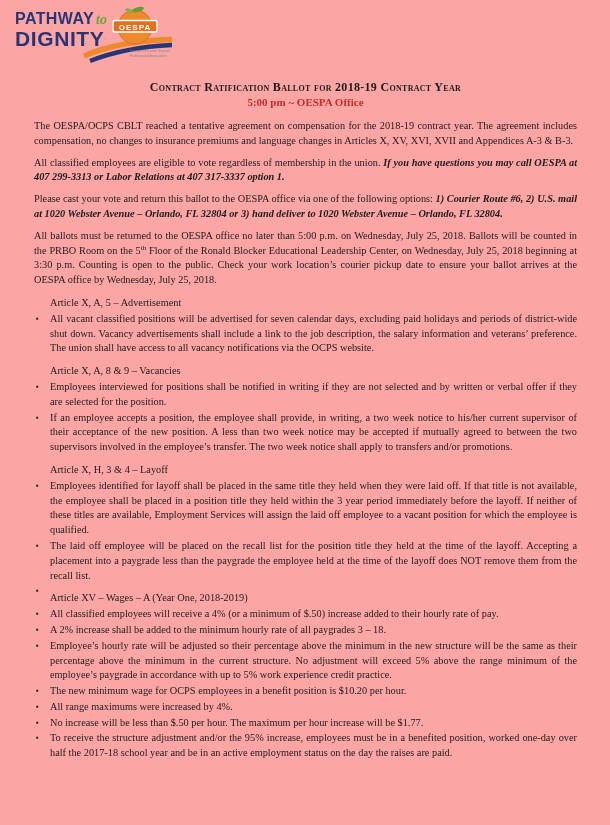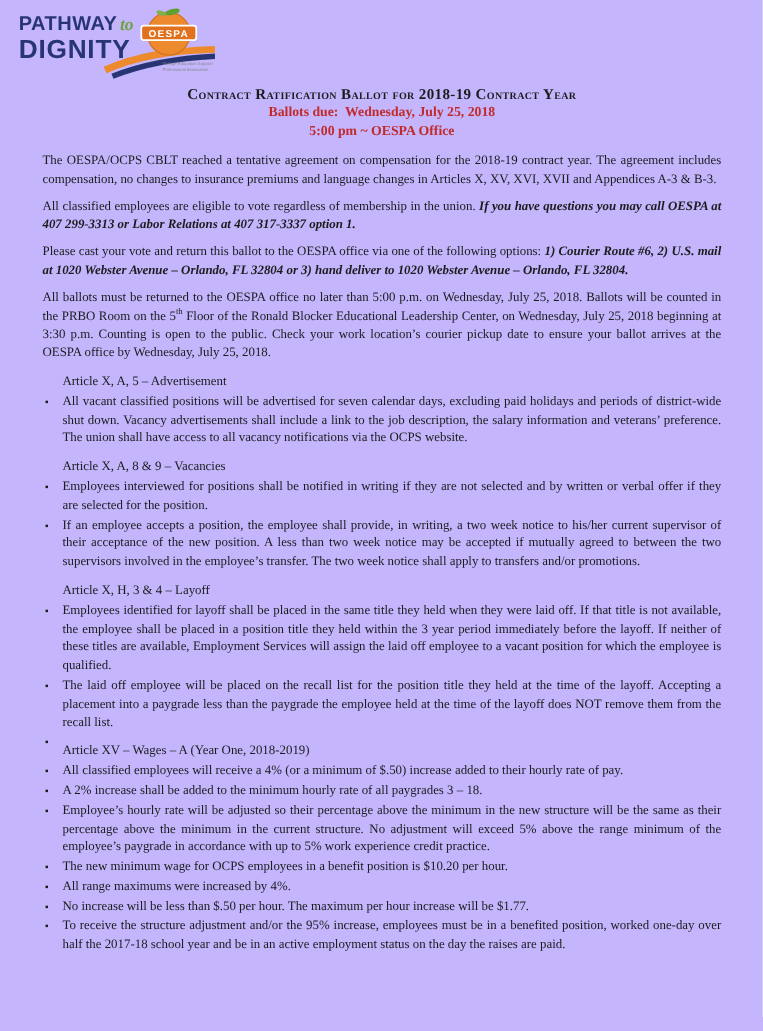--- a/index.html
+++ b/index.html
@@ -3,30 +3,30 @@
 <meta charset="utf-8">
 <style>
   html, body { margin: 0; padding: 0; background: #ffffff; }
   body { width: 610px; height: 825px; overflow: hidden; }
   .page {
     box-sizing: border-box;
     width: 610px; height: 825px;
     padding: 6px 33px 0 34px;
     font-family: "Liberation Serif", serif;
     color: #1c1c1c;
-    background: #c4b5fd;
+    background: #fca5a5;
   }
   .logo-wrap { margin-left: -20px; height: 58px; }
   .doc-title {
     text-align: center;
     font-variant: small-caps;
     font-weight: bold;
     font-size: 12px;
     letter-spacing: 0.3px;
-    margin-top: 4px;
+    margin-top: 16px;
     line-height: 15px;
   }
   .due-line {
     text-align: center;
     font-weight: bold;
     font-size: 11px;
     line-height: 15px;
     color: #C02B2B;
   }
   #paragraphs { margin-top: 9px; }
@@ -81,21 +81,20 @@
 
       <rect x="99" y="14.5" width="44" height="11.5" rx="2" fill="#E2711D" stroke="#ffffff" stroke-width="1.4"></rect>
       <text x="121" y="23.5" text-anchor="middle" font-family="Liberation Sans, sans-serif" font-weight="bold" font-size="8" letter-spacing="1" fill="#ffffff">OESPA</text>
 
       <text x="116" y="46" font-family="Liberation Sans, sans-serif" font-size="3.4" fill="#8a8a8a">Orange Education Support</text>
       <text x="116" y="50.5" font-family="Liberation Sans, sans-serif" font-size="3.4" fill="#8a8a8a">Professional Association</text>
     </svg>
   </div>
 
   <div class="doc-title">Contract Ratification Ballot for 2018-19 Contract Year</div>
-  <div class="due-line">Ballots due:&nbsp; Wednesday, July 25, 2018</div>
   <div class="due-line">5:00 pm ~ OESPA Office</div>
 
   <div id="paragraphs">
       <p class="para"><span>The OESPA/OCPS CBLT reached a tentative agreement on compensation for the 2018-19 contract year.  The agreement includes compensation, no changes to insurance premiums and language changes in Articles X, XV, XVI, XVII and Appendices A-3 &amp; B-3.</span></p>
       <p class="para"><span>All classified employees are eligible to vote regardless of membership in the union.  </span><span class="bi">If you have questions you may call OESPA at 407 299-3313 or Labor Relations at 407 317-3337 option 1.</span></p>
       <p class="para"><span>Please cast your vote and return this ballot to the OESPA office via one of the following options:  </span><span class="bi">1) Courier Route #6, 2) U.S. mail at 1020 Webster Avenue – Orlando, FL  32804 or 3) hand deliver to 1020 Webster Avenue – Orlando, FL  32804.</span></p>
       <p class="para"><span>All ballots must be returned to the OESPA office no later than 5:00 p.m. on Wednesday, July 25, 2018.  Ballots will be counted in the PRBO Room on the 5</span><sup>th</sup><span> Floor of the Ronald Blocker Educational Leadership Center, on Wednesday, July 25, 2018 beginning at 3:30 p.m.  Counting is open to the public.  Check your work location’s courier pickup date to ensure your ballot arrives at the OESPA office by Wednesday, July 25, 2018.</span></p>
     </div>
   <div id="sections">
       <section>

